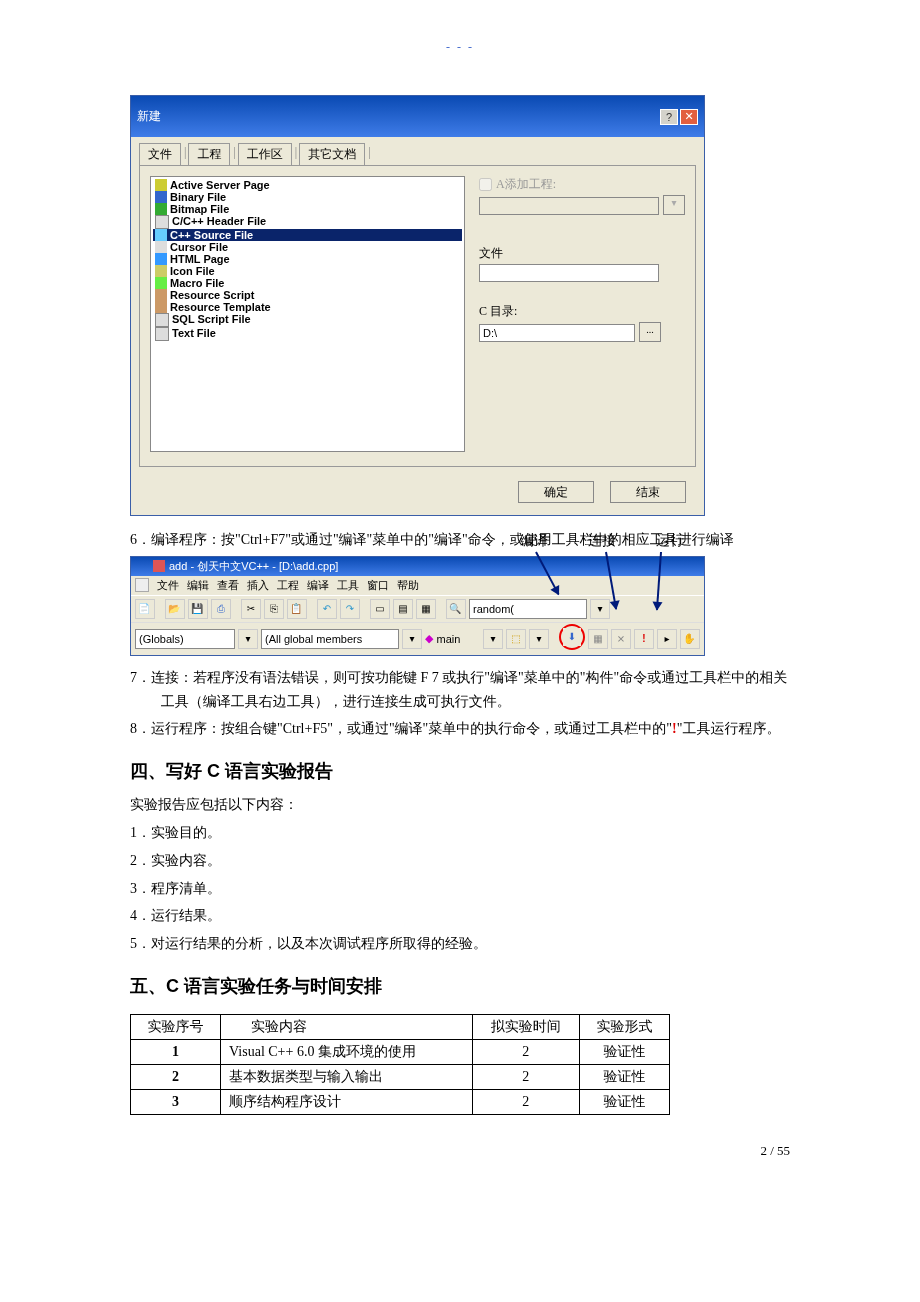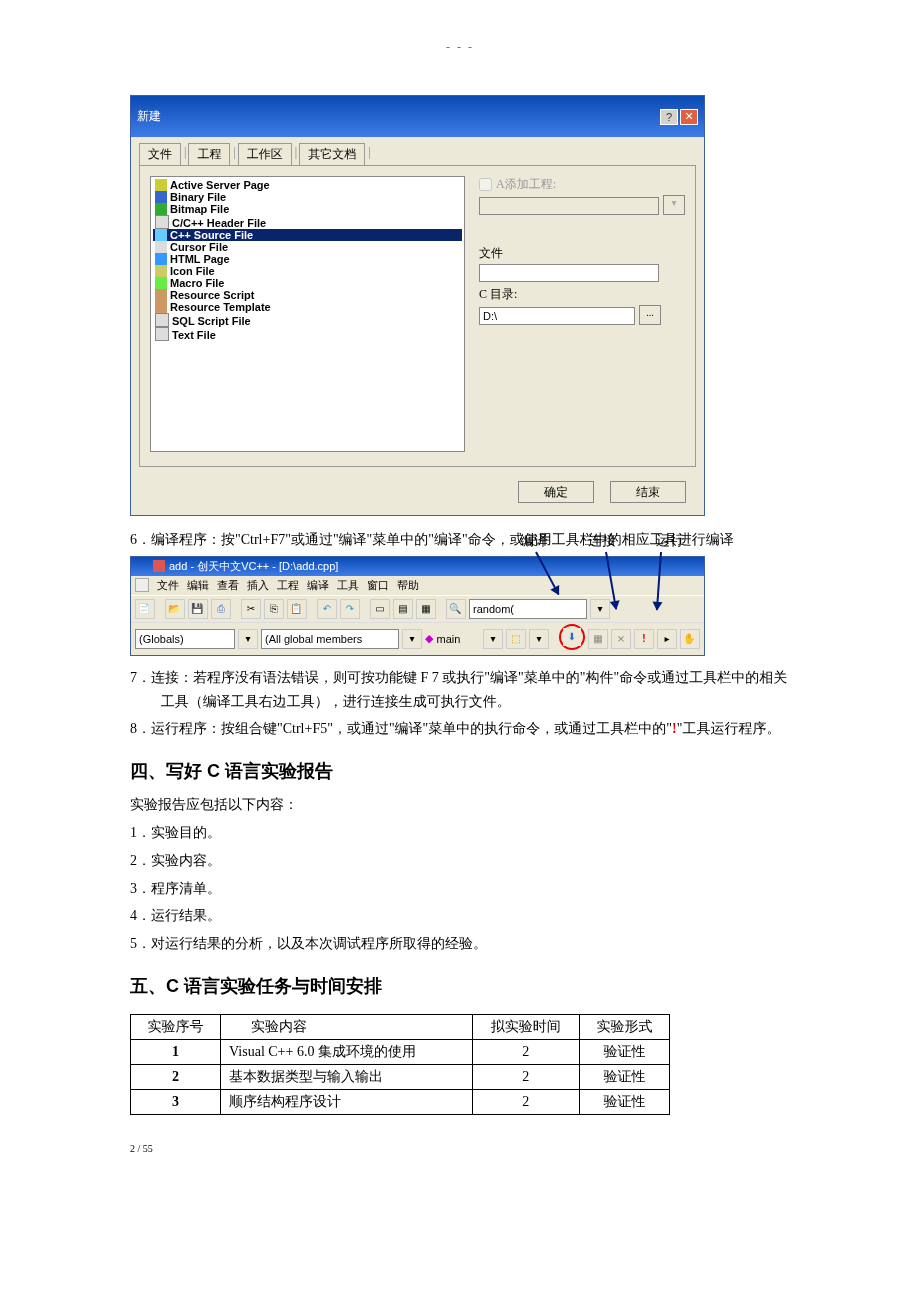--- a/index.html
+++ b/index.html
@@ -9,27 +9,27 @@
 .dialog-title{background:linear-gradient(to bottom,#0a4ab3,#3f7ce8);color:#fff;font-size:12px;padding:12px 6px;display:flex;justify-content:space-between;align-items:center;font-family:"SimSun"}
 .dialog-title-btns{display:flex;gap:2px}
 .help-btn{background:#d4d3cb;border:1px solid #fff;width:16px;height:14px;font-size:11px;color:#333;display:flex;align-items:center;justify-content:center;font-family:Arial}
 .close-btn{background:#e25f3f;border:1px solid #fff;width:16px;height:14px;color:#fff;font-size:11px;display:flex;align-items:center;justify-content:center;font-family:Arial}
 .tabs{display:flex;padding:6px 8px 0;font-size:12px}
 .tab{border:1px solid #999;border-bottom:none;padding:2px 8px;background:#ece9d8;margin-right:1px}
 .tab.active{background:#ece9d8;position:relative;z-index:2}
 .tab-sep{color:#888;padding:2px 2px}
 .dialog-body{border:1px solid #999;margin:0 8px 8px;background:#ece9d8;display:flex;padding:10px;min-height:280px;font-size:12px}
 .file-list{background:#fff;border:1px solid #888;width:330px;height:270px;padding:2px;overflow:hidden}
-.file-item{display:flex;align-items:flex-end;gap:3px;padding:0 2px;font-family:Arial;font-size:11px;font-weight:bold}
+.file-item{display:flex;align-items:flex-start;gap:3px;padding:0 2px;font-family:Arial;font-size:11px;font-weight:bold}
 .file-item.selected{background:#0a246a;color:#fff}
 .ficon{width:12px;height:12px;display:inline-block}
 .right-panel{flex:1;padding-left:14px}
 .chk{display:flex;align-items:center;gap:4px;color:#999;font-size:12px}
 .chk input{margin:0}
-.field-label{font-size:12px;margin-top:4px}
+.field-label{font-size:12px;margin-top:21px}
 .field-input{border:1px solid #888;background:#fff;height:18px;width:180px;display:block;margin-top:2px;font-size:11px;padding:1px 3px;box-sizing:border-box}
 .field-row{display:flex;gap:4px;margin-top:2px}
 .browse-btn{width:20px;height:18px;border:1px solid #888;background:#ece9d8;font-size:10px;text-align:center;line-height:14px}
 .dialog-btns{display:flex;justify-content:flex-end;gap:16px;padding:6px 18px 12px}
 .dlg-btn{border:1px solid #888;background:#ece9d8;width:76px;height:22px;font-size:12px;font-family:"SimSun"}
 .text-body p{margin:4px 0;line-height:1.7;font-size:14px}
 .indent{padding-left:2.2em;text-indent:-2.2em}
 .indent2{padding-left:2.2em}
 .annot-row{display:flex;gap:40px;margin-left:390px;margin-top:-24px;margin-bottom:6px;font-size:14px}
 .ide{width:573px;border:1px solid #3a5ea8;background:#ece9d8;margin:6px 0 10px;font-family:Arial;font-size:11px}
@@ -45,21 +45,21 @@
 .circle{width:22px;height:22px;border:2px solid #e00;border-radius:50%;display:inline-flex;align-items:center;justify-content:center;position:relative;top:-2px}
 .arrow-wrap{position:relative;width:573px}
 .arrow{position:absolute;width:2px;background:#001b7a;transform-origin:top center}
 .arrow::after{content:"";position:absolute;bottom:-1px;left:-4px;border-left:5px solid transparent;border-right:5px solid transparent;border-top:9px solid #001b7a}
 .redexcl{color:#d00;font-weight:bold}
 h3{font-family:"SimHei","黑体",sans-serif;font-size:18px;font-weight:bold;margin:18px 0 10px}
 table.sched{border-collapse:collapse;width:540px;margin-top:16px;font-size:14px}
 table.sched td,table.sched th{border:1px solid #000;padding:3px 8px;text-align:left;font-weight:normal}
 table.sched th{text-align:center}
 table.sched .c{text-align:center}
-.pagenum{text-align:left;font-size:10px;margin-top:28px;font-family:"Times New Roman"}
+.pagenum{text-align:right;font-size:13px;margin-top:28px;font-family:"Times New Roman"}
 </style>
 </head>
 <body>
 
 <div class="page">
 <div class="dashes">- - -</div>
 
 <div class="dialog">
  <div class="dialog-title">
   <span>新建</span>

